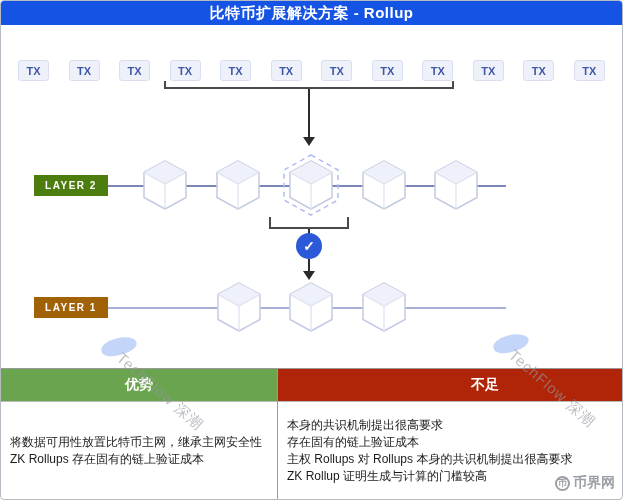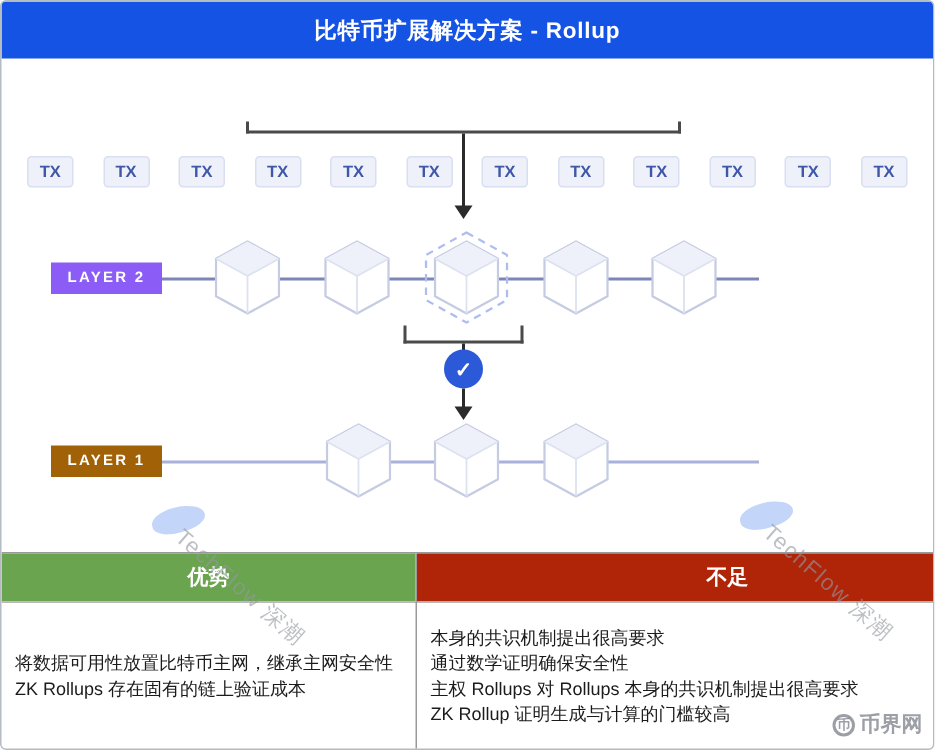--- a/index.html
+++ b/index.html
@@ -4,28 +4,28 @@
 <style>
   * { margin:0; padding:0; box-sizing:border-box; }
   body { background:#fff; font-family:"Liberation Sans", sans-serif; }
   .canvas {
     position:relative; width:623px; height:500px;
     background:#ffffff; border:1px solid #b6bac2; border-radius:4px;
     overflow:hidden;
   }
   
   .titlebar {
-    position:absolute; top:0; left:0; right:0; height:38px;
+    position:absolute; top:0; left:0; right:0; height:24px;
     background:#1553e4; color:#fff; display:flex; align-items:center; justify-content:center;
     font-size:15px; font-weight:bold; letter-spacing:.5px;
   }
   
   .tx-row {
     position:absolute; top:59px; left:17px; right:17px;
-    display:flex; justify-content:space-between;margin-top:44px;
+    display:flex; justify-content:space-between;
   }
   .tx {
     width:31px; height:21px; background:#eef1fa; border:1px solid #d9def1; border-radius:3px;
     color:#3f57a7; font-size:11px; font-weight:bold;
     display:flex; align-items:center; justify-content:center;
   }
   
   .bracket-top {
     position:absolute; left:163px; top:80px; width:290px; height:8px;
     border-left:2px solid #4a4a4a; border-right:2px solid #4a4a4a; border-bottom:2px solid #4a4a4a;
@@ -53,21 +53,21 @@
   
   .chain-line { position:absolute; height:2px; }
   .l2-line { left:60px; top:184px; width:445px; background:#7c86b8; }
   .l1-line { left:60px; top:306px; width:445px; background:#a9b1da; }
   
   .layer-label {
     position:absolute; left:33px; width:74px; height:21px;
     color:#fff; font-size:10px; font-weight:bold; letter-spacing:1.5px;
     display:flex; align-items:center; justify-content:center; z-index:2;
   }
-  .l2-label { top:174px; background:#8b5cf6; }
+  .l2-label { top:174px; background:#4d7c0f; }
   .l1-label { top:296px; background:#a16207; }
   .cube { position:absolute; z-index:2; }
   .dashed-hex { position:absolute; z-index:1; }
   
   .wm-blob {
     position:absolute; width:36px; height:17px; background:#bdd0f7; opacity:.9;
     border-radius:55% 60% 55% 50%; transform:rotate(-14deg); z-index:4;
   }
   .wm-text {
     position:absolute; font-size:15px; color:rgba(148,152,160,0.62); white-space:nowrap;
@@ -193,21 +193,21 @@
   <div class="tbl-header hdr-dis">不足</div>
   <div class="tbl-midline"></div>
   <div class="col-divider"></div>
 
   <div class="tbl-cell cell-adv">
     <div>将数据可用性放置比特币主网，继承主网安全性</div>
     <div>ZK Rollups 存在固有的链上验证成本</div>
   </div>
   <div class="tbl-cell cell-dis">
     <div>本身的共识机制提出很高要求</div>
-    <div>通过数学证明确保安全性</div>
+    <div>存在固有的链上验证成本</div>
     <div>主权 Rollups 对 Rollups 本身的共识机制提出很高要求</div>
     <div>ZK Rollup 证明生成与计算的门槛较高</div>
   </div>
 
   <div class="brand">
     <span class="brand-icon">币</span>
     <span>币界网</span>
   </div>
 
 </div>

